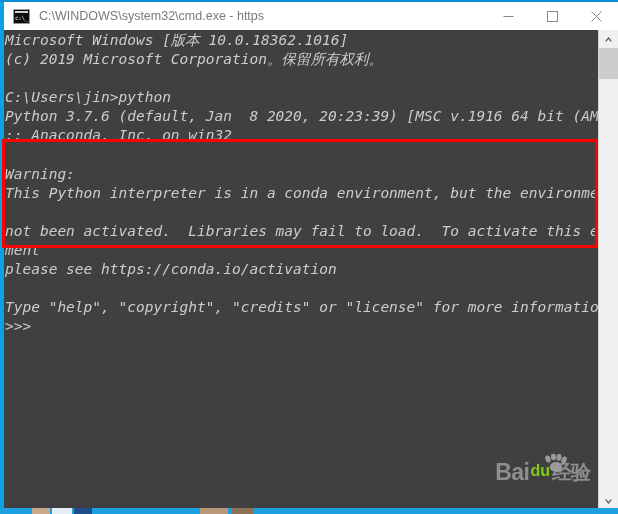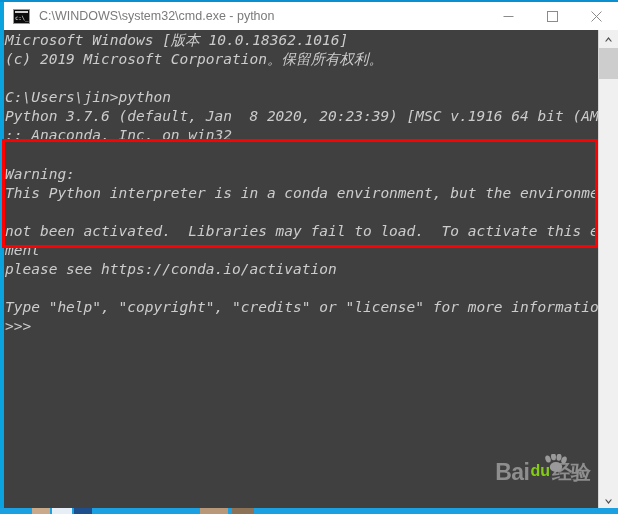--- a/index.html
+++ b/index.html
@@ -256,21 +256,21 @@
 </head>
 <body>
 
 <div id="window">
 
   <div id="titlebar">
     <div class="tb-accent-left"></div>
 
     <div class="cmd-icon"></div>
 
-    <div id="title-text">C:\WINDOWS\system32\cmd.exe - python</div>
+    <div id="title-text">C:\WINDOWS\system32\cmd.exe - https</div>
 
     <div class="win-buttons">
       <div class="win-btn">
         <svg width="11" height="11" viewBox="0 0 11 11" aria-hidden="true">
           <line x1="0.5" y1="5.5" x2="10.5" y2="5.5" stroke="#8b8b8b" stroke-width="1"></line>
         </svg>
       </div>
       <div class="win-btn">
         <svg width="11" height="11" viewBox="0 0 11 11" aria-hidden="true">
           <rect x="0.5" y="0.5" width="10" height="10" fill="none" stroke="#8b8b8b" stroke-width="1"></rect>

